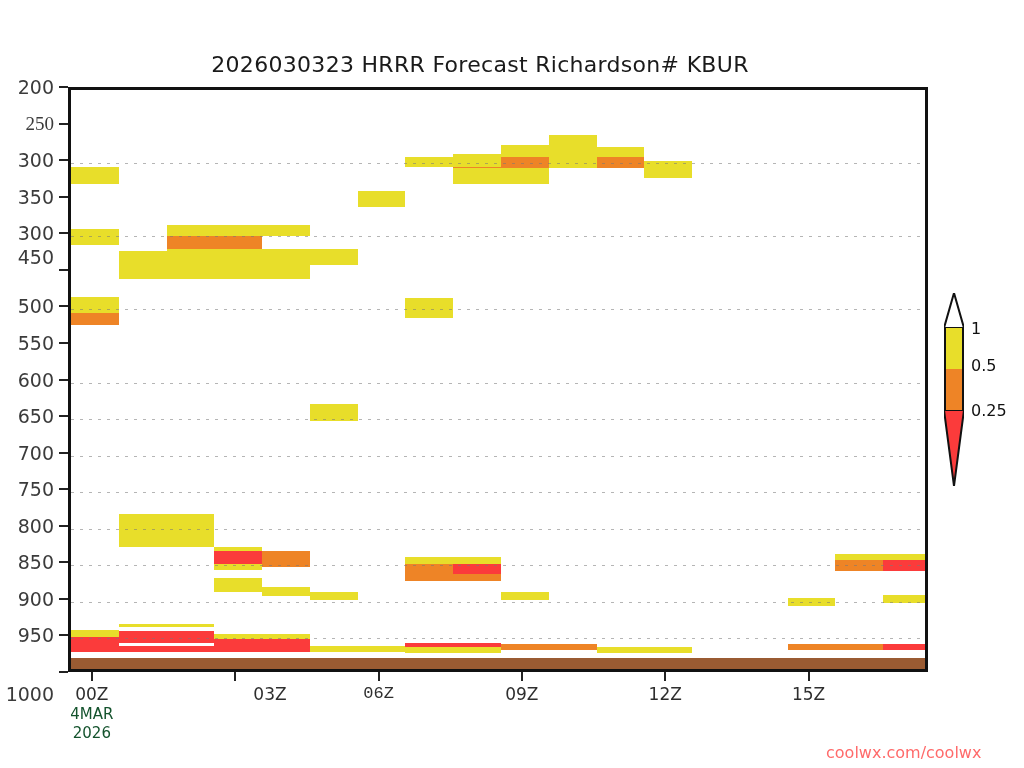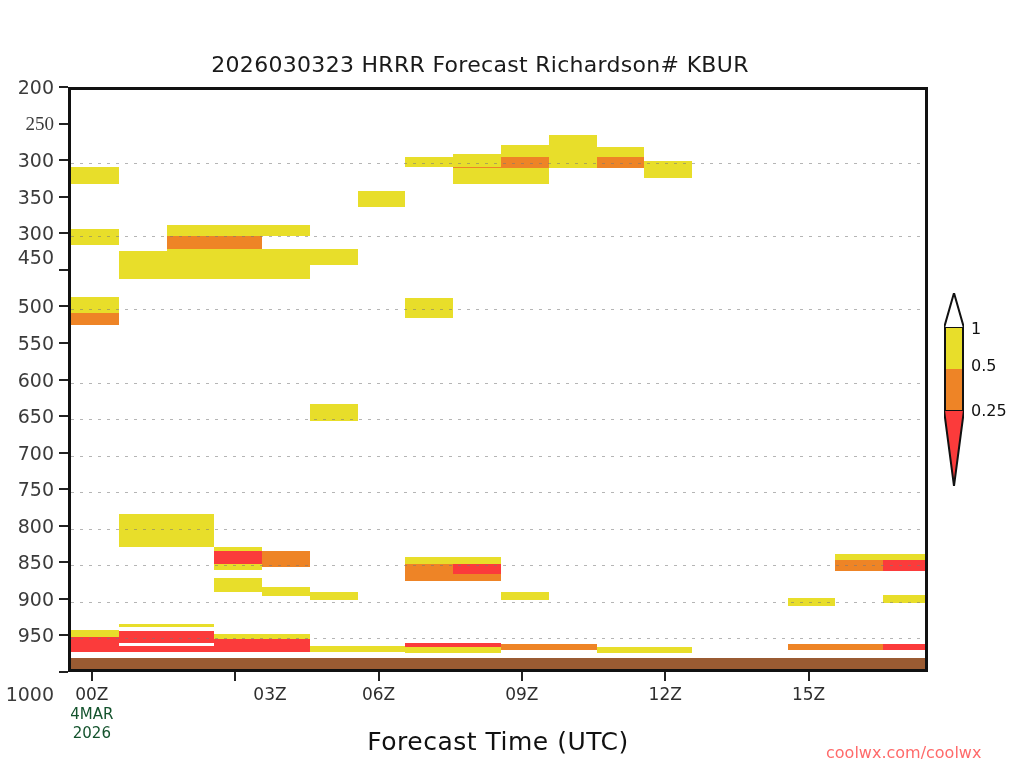--- a/index.html
+++ b/index.html
@@ -193,32 +193,31 @@
       <div class="gridline" style="top: 511.875px;"></div>
       <div class="gridline" style="top: 548.438px;"></div>
     </div>
 
   <div id="xaxis">
       <div class="xtick" style="left: 22.8889px;"></div>
       <div class="xlabel" style="left: 23.8889px;">00Z</div>
       <div class="xtick" style="left: 166.222px;"></div>
       <div class="xlabel" style="left: 154px; margin-left: 48px;">03Z</div>
       <div class="xtick" style="left: 309.556px;"></div>
-      <div class="xlabel" style="left: 310.556px;">06Z</div>
+      <div class="xlabel" style="left: 310.556px; font-family: Liberation Mono, monospace;">06Z</div>
       <div class="xtick" style="left: 452.889px;"></div>
       <div class="xlabel" style="left: 453.889px;">09Z</div>
       <div class="xtick" style="left: 596.222px;"></div>
       <div class="xlabel" style="left: 597.222px;">12Z</div>
       <div class="xtick" style="left: 739.556px;"></div>
       <div class="xlabel" style="left: 740.556px;">15Z</div>
       <div id="datestamp" style="left: 23.8889px;">4MAR
 2026</div>
     </div>
 
-  <div id="xtitle">Forecast Time (UTC)</div>
 
   <div id="cbar">
     <div class="body">
         <div class="cb-tri" style="top: 0px; height: 35px; background: rgb(255, 255, 255); clip-path: polygon(50% 0%, 100% 100%, 0% 100%); border: none;"></div>
         <div style="position: absolute; left: 3px; top: 0px; width: 20px; height: 35px;"><svg width="20" height="35" viewBox="0 0 20 35">
             <polygon points="10,0 20,35 0,35" fill="#ffffff" stroke="#111" stroke-width="2"></polygon>
           </svg></div>
         <div class="cb-seg" style="top: 35px; height: 41px; background: rgb(232, 222, 42);"></div>
         <div class="cb-seg" style="top: 76px; height: 41px; background: rgb(238, 132, 38);"></div>
         <div style="position: absolute; left: 3px; top: 117px; width: 20px; height: 76px;"><svg width="20" height="76" viewBox="0 0 20 76">

